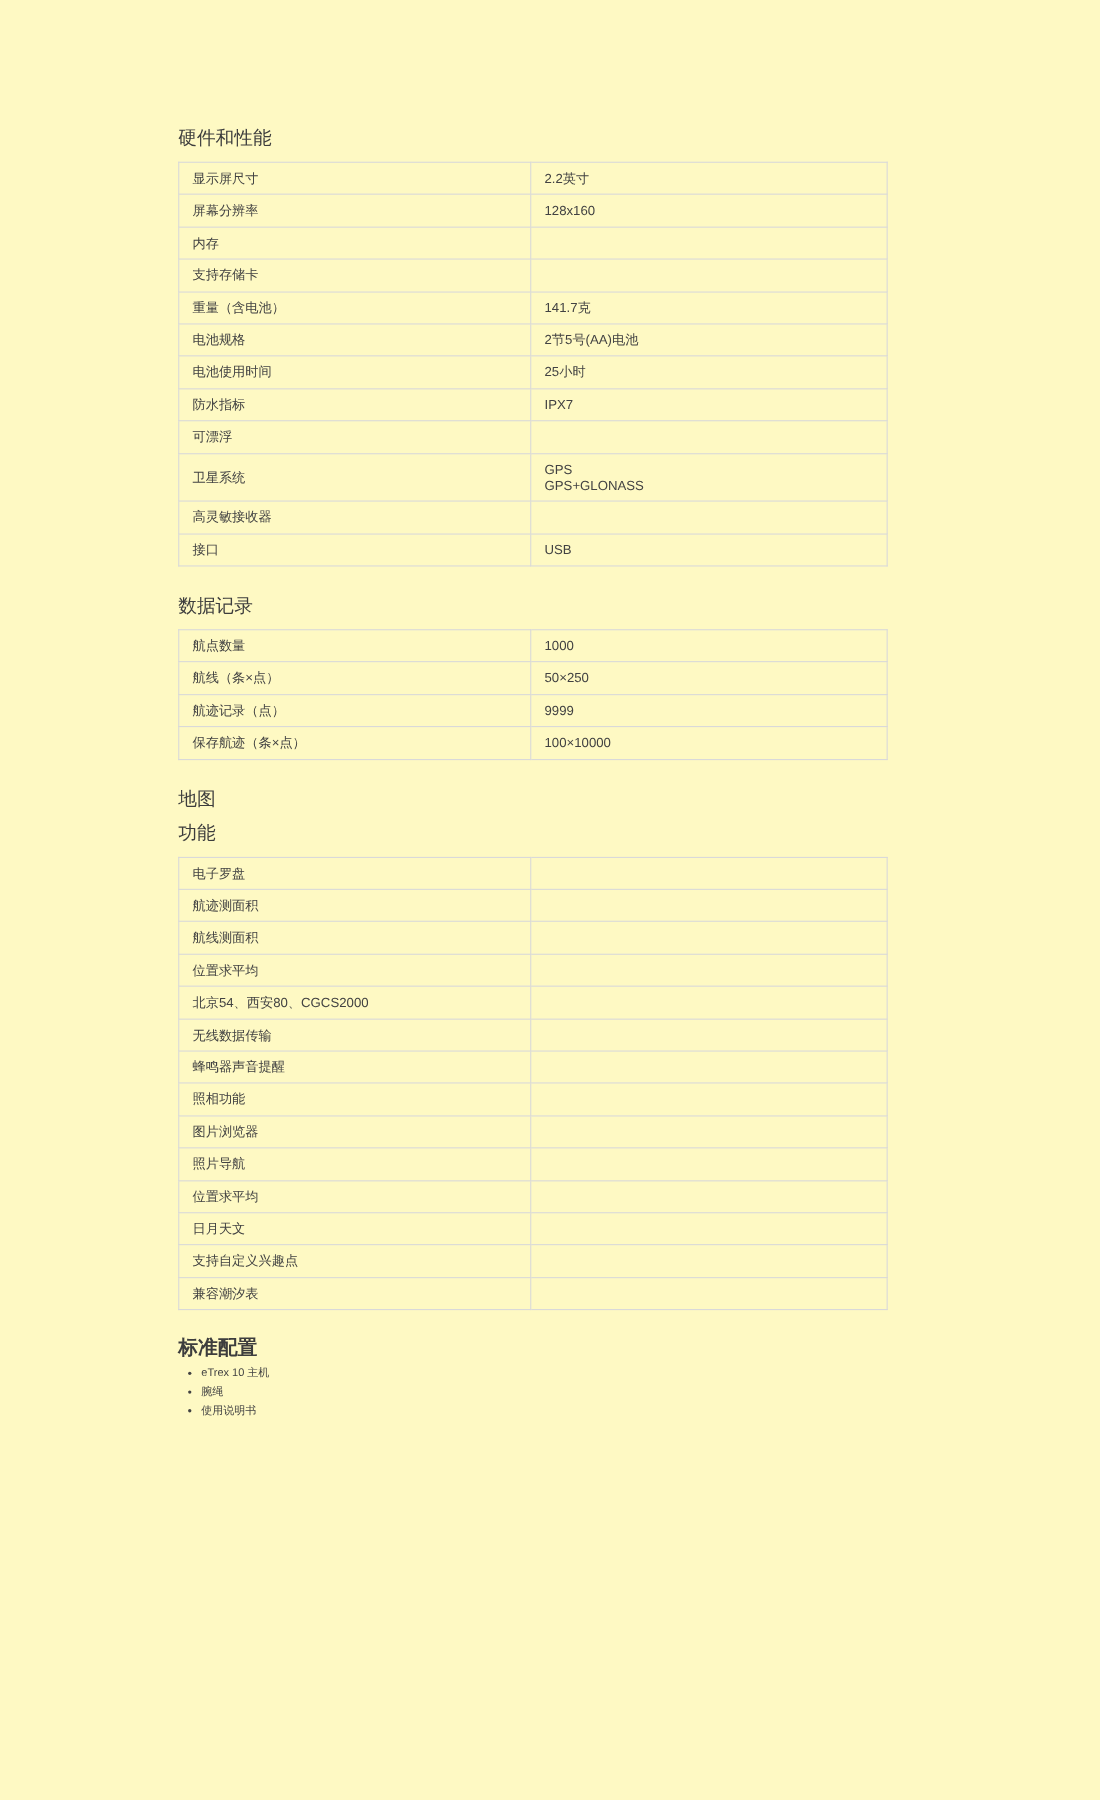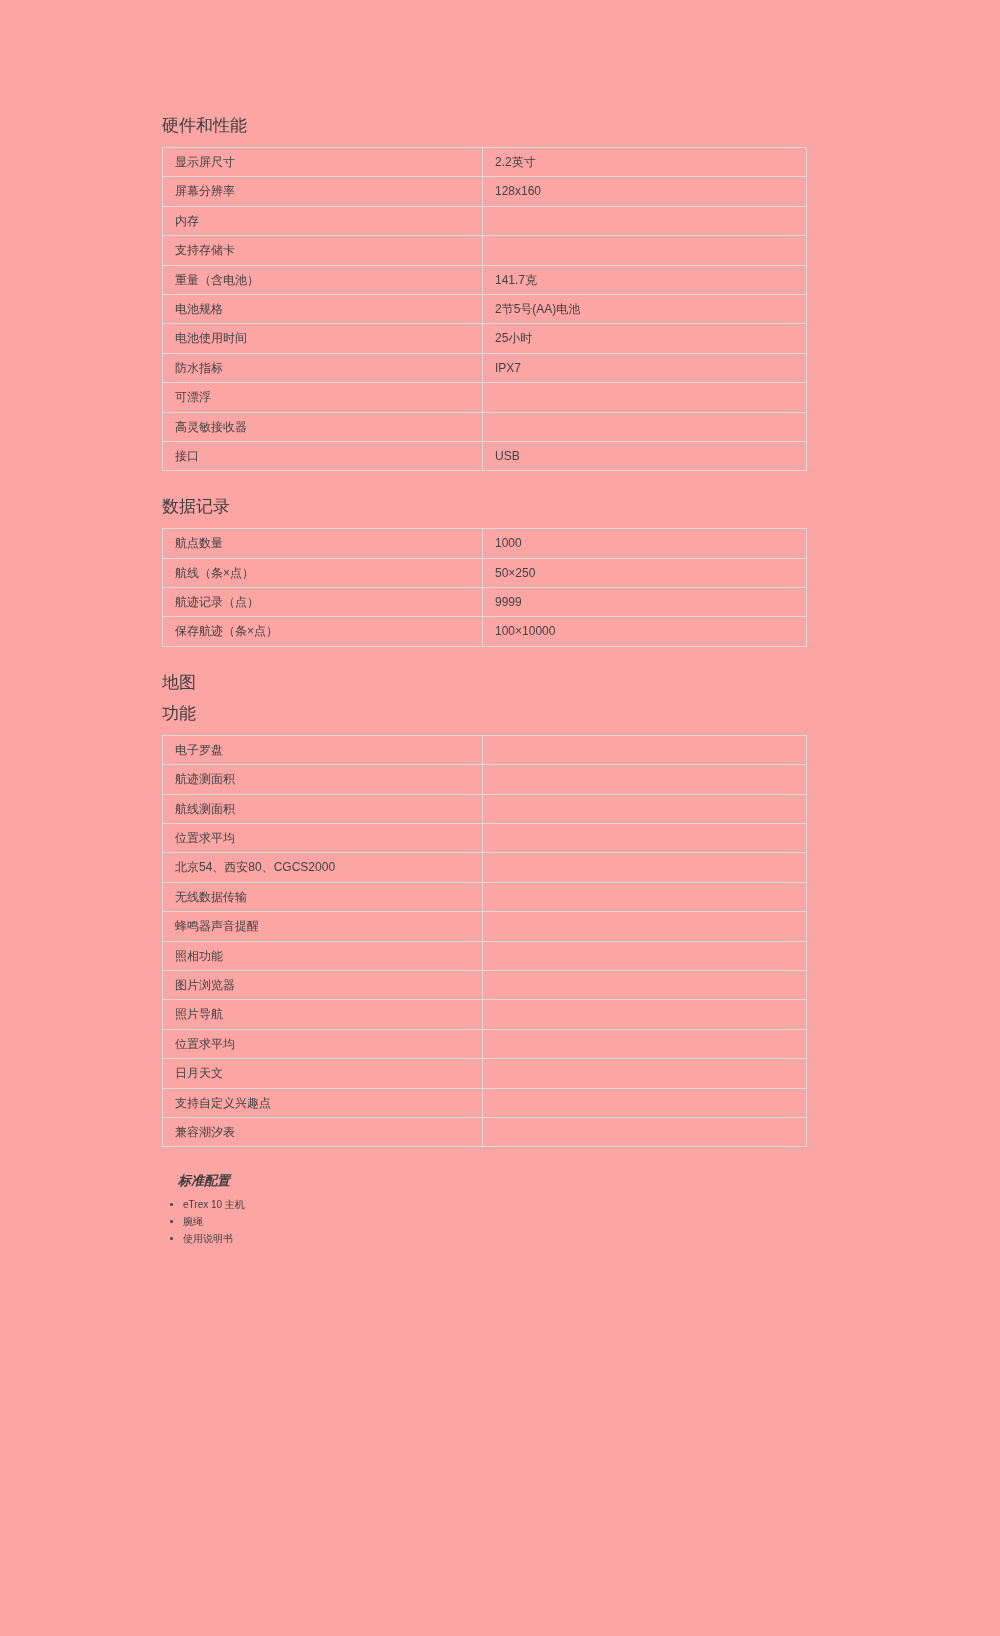--- a/index.html
+++ b/index.html
@@ -1,21 +1,21 @@
 <!DOCTYPE html>
 <html><head>
 <meta charset="utf-8">
 <style>
   * { box-sizing: border-box; }
   html, body { margin: 0; padding: 0; background: #ffffff; }
   body { font-family: "Liberation Sans", "DejaVu Sans", sans-serif; }
   .page {
     width: 1000px;
     height: 1636px;
-    background: #fca5a5;
+    background: #fef9c3;
     overflow: hidden;
     position: relative;
   }
   .content {
     position: absolute;
     left: 162px;
     top: 116px;
     width: 645px;
   }
   .section-title {
@@ -37,26 +37,25 @@
     line-height: 1.2;
     color: #424242;
     padding: 7px 12px;
     vertical-align: middle;
     overflow: hidden;
   }
   td.label-cell { width: 320px; }
   td.value-cell { white-space: pre-line; }
   .standard-config { margin-top: 5px; }
   .standard-config-title {
-    font-size: 13px;
+    font-size: 18px;
     font-weight: 700;
     color: #3d3d3d;
     line-height: 16px;
-    margin: 0 0 7px 16px;
-    font-style: italic;
+    margin: 0 0 7px 0;
   }
   ul.config-list {
     margin: 0;
     padding: 0 0 0 21px;
     list-style: disc;
   }
   ul.config-list li {
     font-size: 10px;
     line-height: 17px;
     color: #424242;
@@ -99,20 +98,25 @@
           <td class="label-cell">电池使用时间</td>
           <td class="value-cell">25小时</td>
         </tr>
         <tr>
           <td class="label-cell">防水指标</td>
           <td class="value-cell">IPX7</td>
         </tr>
         <tr>
           <td class="label-cell">可漂浮</td>
           <td class="value-cell"></td>
+        </tr>
+        <tr>
+          <td class="label-cell">卫星系统</td>
+          <td class="value-cell">GPS
+GPS+GLONASS</td>
         </tr>
         <tr>
           <td class="label-cell">高灵敏接收器</td>
           <td class="value-cell"></td>
         </tr>
         <tr>
           <td class="label-cell">接口</td>
           <td class="value-cell">USB</td>
         </tr>
       </tbody>

